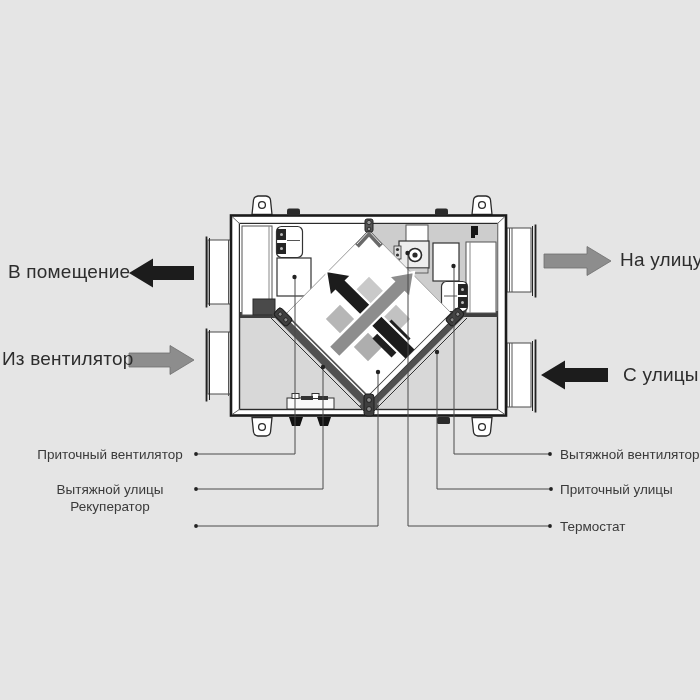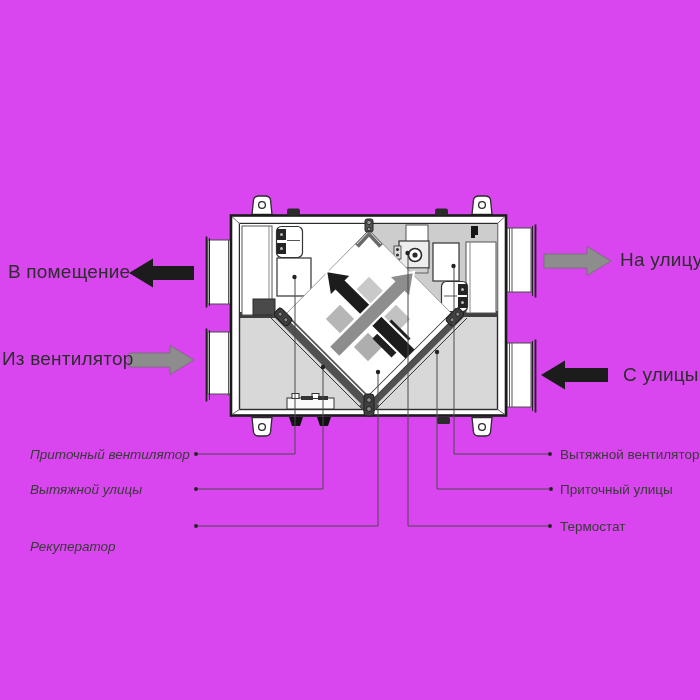--- a/index.html
+++ b/index.html
@@ -1,22 +1,22 @@
 <!DOCTYPE html>
 <html><head>
 <meta charset="utf-8">
 <style>
   html,body{margin:0;padding:0;background:#fff;}
-  .stage{position:relative;width:700px;height:700px;background:#d946ef;overflow:hidden;
+  .stage{position:relative;width:700px;height:700px;background:#e5e5e5;overflow:hidden;
          font-family:"Liberation Sans",sans-serif;}
   .stage svg{position:absolute;left:0;top:0;}
   .lbl{position:absolute;color:#2d2d2d;white-space:nowrap;line-height:1.15;}
   .lbl.big{font-size:19px;letter-spacing:.2px;}
   .lbl.small{font-size:13.5px;color:#3a3a3a;}
-  .ralign{text-align:left;width:160px;font-style:italic;}
+  .ralign{text-align:center;width:160px;}
 </style>
 </head>
 <body>
 
 <div class="stage">
 
 <svg width="700" height="700" viewBox="0 0 700 700">
 
   <g>
     <polygon points="129,273 153,258.5 153,266 194,266 194,280 153,280 153,287.5" fill="#1c1c1c"></polygon>
@@ -232,19 +232,19 @@
   </g>
 </svg>
 
   <div class="lbl big" style="left:8px;top:261px">В помещение</div>
   <div class="lbl big" style="left:2px;top:348px">Из вентилятор</div>
   <div class="lbl big" style="left:620px;top:249px">На улицу</div>
   <div class="lbl big" style="left:623px;top:364px">С улицы</div>
 
   <div class="lbl small ralign" style="left:30px;top:447px">Приточный вентилятор</div>
   <div class="lbl small ralign" style="left:30px;top:482px">Вытяжной улицы</div>
-  <div class="lbl small ralign" style="left:30px;top:539px">Рекуператор</div>
+  <div class="lbl small ralign" style="left:30px;top:499px">Рекуператор</div>
 
   <div class="lbl small" style="left:560px;top:447px">Вытяжной вентилятор</div>
   <div class="lbl small" style="left:560px;top:482px">Приточный улицы</div>
   <div class="lbl small" style="left:560px;top:519px">Термостат</div>
 
 </div>
 
 </body></html>

